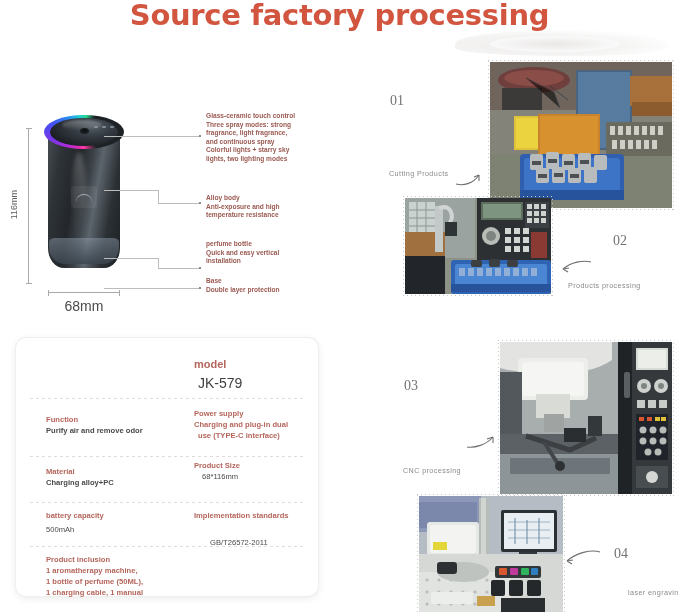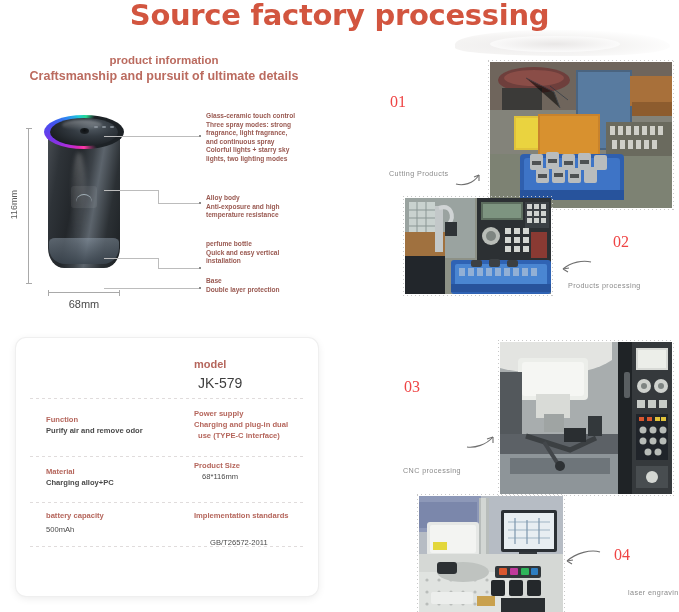--- a/index.html
+++ b/index.html
@@ -108,21 +108,21 @@
   }
   .dim-h {
     position:absolute; left:28px; top:180px; width:72px; height:1px; background:#a9a9a9;
   }
   .dim-h:before, .dim-h:after{
     content:""; position:absolute; top:-2.5px; width:1px; height:6px; background:#a9a9a9;
   }
   .dim-h:before{ left:0; } .dim-h:after{ right:0; }
   .dim-h-label{
     position:absolute; left:64px; top:186px; transform:translateX(-50%);
-    font-size:11px; color:#4a4a4a; white-space:nowrap;
+    font-size:14px; color:#4a4a4a; white-space:nowrap;
   }
 
   
   .callout { position:absolute; font-size:6.6px; font-weight:bold; color:#9a5a52; line-height:8.6px; }
   .lead { position:absolute; height:1px; background:#bcbcbc; }
   .lead-dot { position:absolute; width:2px; height:2px; background:#8a8a8a; }
 
   
   .spec-card {
     position:absolute; left:16px; top:338px; width:302px; height:258px;
@@ -144,37 +144,33 @@
     position:absolute;
     background-image:
       repeating-linear-gradient(90deg,#c9c9c9 0 1px, transparent 1px 4px),
       repeating-linear-gradient(0deg,#c9c9c9 0 1px, transparent 1px 4px),
       repeating-linear-gradient(90deg,#c9c9c9 0 1px, transparent 1px 4px),
       repeating-linear-gradient(0deg,#c9c9c9 0 1px, transparent 1px 4px);
     background-size: 100% 1px, 1px 100%, 100% 1px, 1px 100%;
     background-position: 0 0, 0 0, 0 100%, 100% 0;
     background-repeat:no-repeat;
   }
-  .num { position:absolute; font-size:16px; color:#ef4444; font-family:"Liberation Serif", serif; letter-spacing:0px;text-align:center; }
+  .num { position:absolute; font-size:14px; color:#737373; font-family:"Liberation Serif", serif; letter-spacing:0px;text-align:center; }
   .caption { position:absolute; font-size:7.2px; color:#8b8b8b; letter-spacing:.4px; white-space:nowrap; }
   .arrow { position:absolute; }
 </style>
 </head>
 <body>
 
 <div class="page">
 
   <div class="wash"></div>
   <div class="wash2"></div>
   <div class="title">Source factory processing</div>
 
-  <div class="subhead">
-    <div class="l1">product information</div>
-    <div class="l2">Craftsmanship and pursuit of ultimate details</div>
-  </div>
 
   <div class="device-wrap">
     <div class="dim-v"></div>
     <div class="dim-v-label">116mm</div>
 
     <div class="dev-body"></div>
     <div class="dev-sheen"></div>
     <div class="dev-base"></div>
     <div class="dev-logo"></div>
     <div class="dev-ring"></div>
@@ -263,20 +259,26 @@
     <div class="col-a" style="top:172px;">
       <div class="sp-label">battery capacity</div>
       <div class="sp-value" style="margin-top:3px; font-weight:normal;">500mAh</div>
     </div>
     <div class="col-b" style="top:172px;">
       <div class="sp-label">Implementation standards</div>
       <div class="sp-value" style="margin-top:16px; padding-left:16px; font-weight:normal;">GB/T26572-2011</div>
     </div>
     <div class="spec-sep" style="top:208px;"></div>
 
+    <div class="col-a" style="top:216px;">
+      <div class="sp-label">Product inclusion</div>
+      <div class="sp-label">1 aromatherapy machine,</div>
+      <div class="sp-label">1 bottle of perfume (50ML),</div>
+      <div class="sp-label">1 charging cable, 1 manual</div>
+    </div>
   </div>
 
   <div class="photo-dots" style="left:488px; top:60px; width:186px; height:150px;"></div>
   <div class="photo" style="left:490px; top:62px; width:182px; height:146px;">
     <svg width="182" height="146" viewBox="0 0 182 146">
       <rect x="0" y="0" width="182" height="146" fill="#8e8f86"></rect>
       <rect x="0" y="0" width="182" height="52" fill="#6f655c"></rect>
       <rect x="0" y="48" width="182" height="48" fill="#83837a"></rect>
       <rect x="0" y="92" width="182" height="54" fill="#7d8273"></rect>
       <ellipse cx="44" cy="18" rx="36" ry="13" fill="#6e3f3c"></ellipse>

